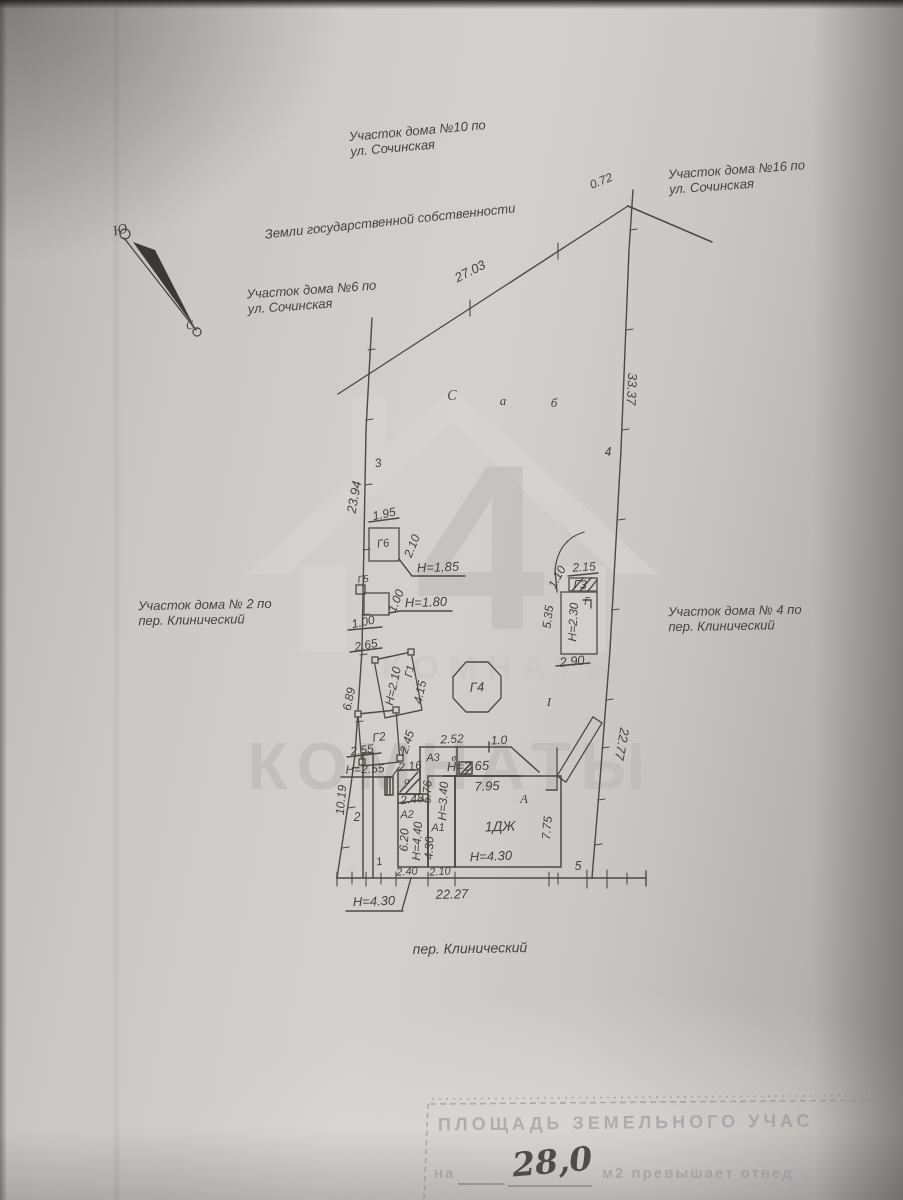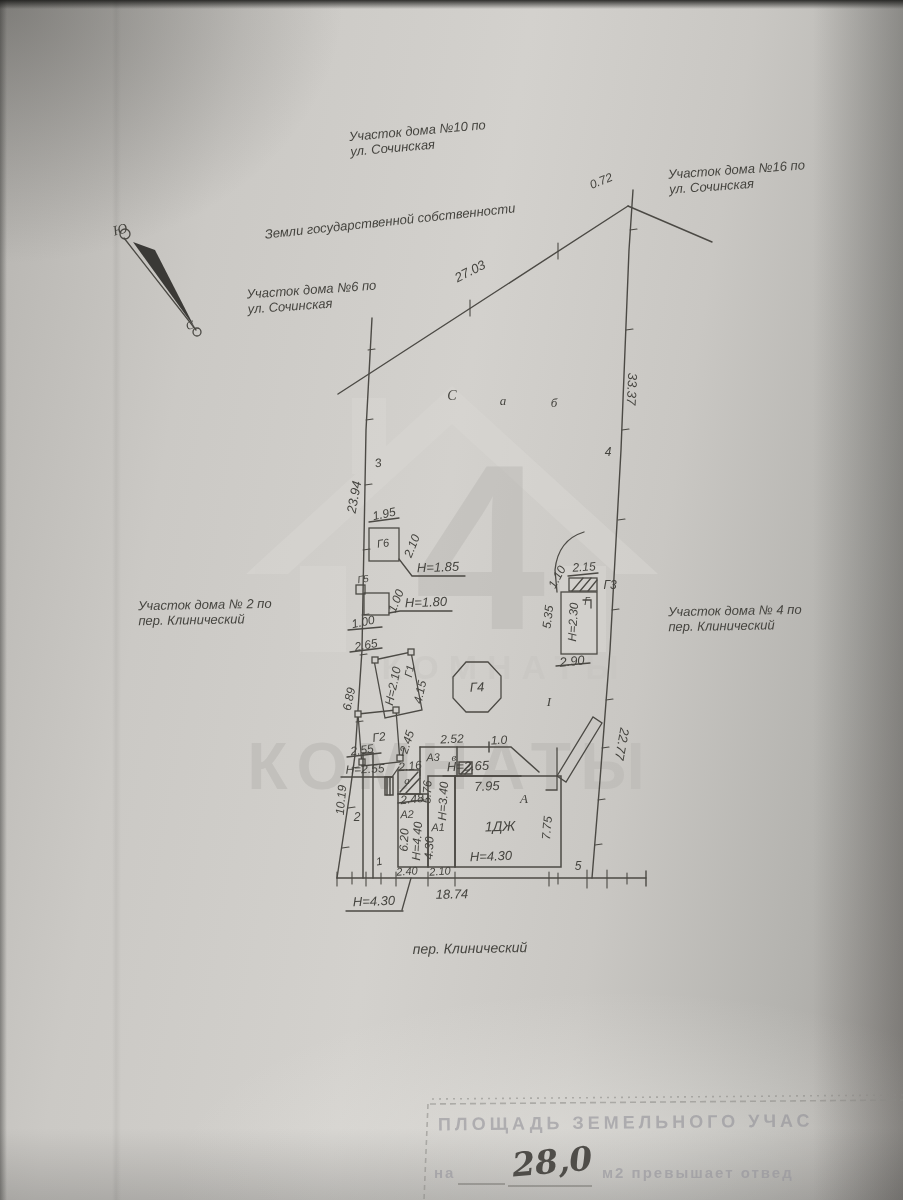--- a/index.html
+++ b/index.html
@@ -236,21 +236,21 @@
       <span class="ln">пер. Клинический</span>
     </div>
     <span class="lbl" style="left:470px;top:948px;font-size:14px;transform:translate(-50%,-50%) rotate(-1deg)">пер. Клинический</span>
 
     <span class="lbl" style="left:601px;top:181px;transform:translate(-50%,-50%) rotate(-22deg)">0.72</span>
     <span class="lbl" style="left:470px;top:271px;font-size:13px;transform:translate(-50%,-50%) rotate(-27deg)">27.03</span>
     <span class="lbl" style="left:632px;top:389px;font-size:13px;transform:translate(-50%,-50%) rotate(93deg)">33.37</span>
     <span class="lbl" style="left:354px;top:497px;font-size:13px;transform:translate(-50%,-50%) rotate(-80deg)">23.94</span>
     <span class="lbl" style="left:622px;top:744px;font-size:13px;transform:translate(-50%,-50%) rotate(100deg)">22.77</span>
     <span class="lbl" style="left:341px;top:800px;transform:translate(-50%,-50%) rotate(-85deg)">10.19</span>
-    <span class="lbl" style="left:452px;top:894px;font-size:13px;transform:translate(-50%,-50%) rotate(-1deg)">18.74</span>
+    <span class="lbl" style="left:452px;top:894px;font-size:13px;transform:translate(-50%,-50%) rotate(-1deg)">22.27</span>
     <span class="lbl" style="left:548px;top:617px;transform:translate(-50%,-50%) rotate(-83deg)">5.35</span>
     <span class="lbl" style="left:557px;top:577px;transform:translate(-50%,-50%) rotate(-62deg)">1.10</span>
 
     <span class="lbl serif" style="left:452px;top:396px;font-size:14px;transform:translate(-50%,-50%)">С</span>
     <span class="lbl serif" style="left:503px;top:401px;font-size:13px;transform:translate(-50%,-50%)">а</span>
     <span class="lbl serif" style="left:554px;top:403px;font-size:13px;transform:translate(-50%,-50%)">б</span>
     <span class="lbl" style="left:378px;top:463px;transform:translate(-50%,-50%) rotate(-10deg)">3</span>
     <span class="lbl" style="left:608px;top:452px;transform:translate(-50%,-50%)">4</span>
     <span class="lbl" style="left:357px;top:817px;transform:translate(-50%,-50%)">2</span>
     <span class="lbl" style="left:379px;top:861px;font-size:11px;transform:translate(-50%,-50%) rotate(-10deg)">1</span>
@@ -275,21 +275,21 @@
     <span class="lbl" style="left:349px;top:699px;transform:translate(-50%,-50%) rotate(-78deg)">6.89</span>
 
     <span class="lbl" style="left:379px;top:737px;transform:translate(-50%,-50%) rotate(-8deg)">Г2</span>
     <span class="lbl" style="left:407px;top:742px;transform:translate(-50%,-50%) rotate(-72deg)">2.45</span>
     <span class="lbl" style="left:362px;top:750px;transform:translate(-50%,-50%) rotate(-8deg)">2.55</span>
     <span class="lbl" style="left:365px;top:769px;transform:translate(-50%,-50%) rotate(-2deg)">Н=2.55</span>
 
     <span class="lbl" style="left:477px;top:687px;font-size:13px;transform:translate(-50%,-50%) rotate(-3deg)">Г4</span>
 
     <span class="lbl" style="left:584px;top:567px;transform:translate(-50%,-50%) rotate(-4deg)">2.15</span>
-    <span class="lbl" style="left:610px;top:585px;font-size:12px;transform:translate(-50%,-50%)">Г3</span>
+    <span class="lbl" style="left:580px;top:585px;font-size:12px;transform:translate(-50%,-50%)">Г3</span>
     <span class="lbl" style="left:587px;top:601px;font-size:10px;transform:translate(-50%,-50%)">Г</span>
     <span class="lbl" style="left:573px;top:622px;transform:translate(-50%,-50%) rotate(-87deg)">Н=2.30</span>
     <span class="lbl" style="left:572px;top:661px;font-size:13px;transform:translate(-50%,-50%) rotate(-6deg)">2.90</span>
 
     <span class="lbl" style="left:452px;top:739px;transform:translate(-50%,-50%) rotate(-3deg)">2.52</span>
     <span class="lbl" style="left:499px;top:740px;transform:translate(-50%,-50%) rotate(-3deg)">1.0</span>
     <span class="lbl" style="left:433px;top:757px;font-size:11px;transform:translate(-50%,-50%) rotate(-2deg)">А3</span>
     <span class="lbl serif" style="left:454px;top:757px;font-size:11px;transform:translate(-50%,-50%)">в</span>
     <span class="lbl" style="left:410px;top:766px;transform:translate(-50%,-50%) rotate(-6deg)">2.16</span>
     <span class="lbl serif" style="left:407px;top:780px;font-size:11px;transform:translate(-50%,-50%)">а</span>

